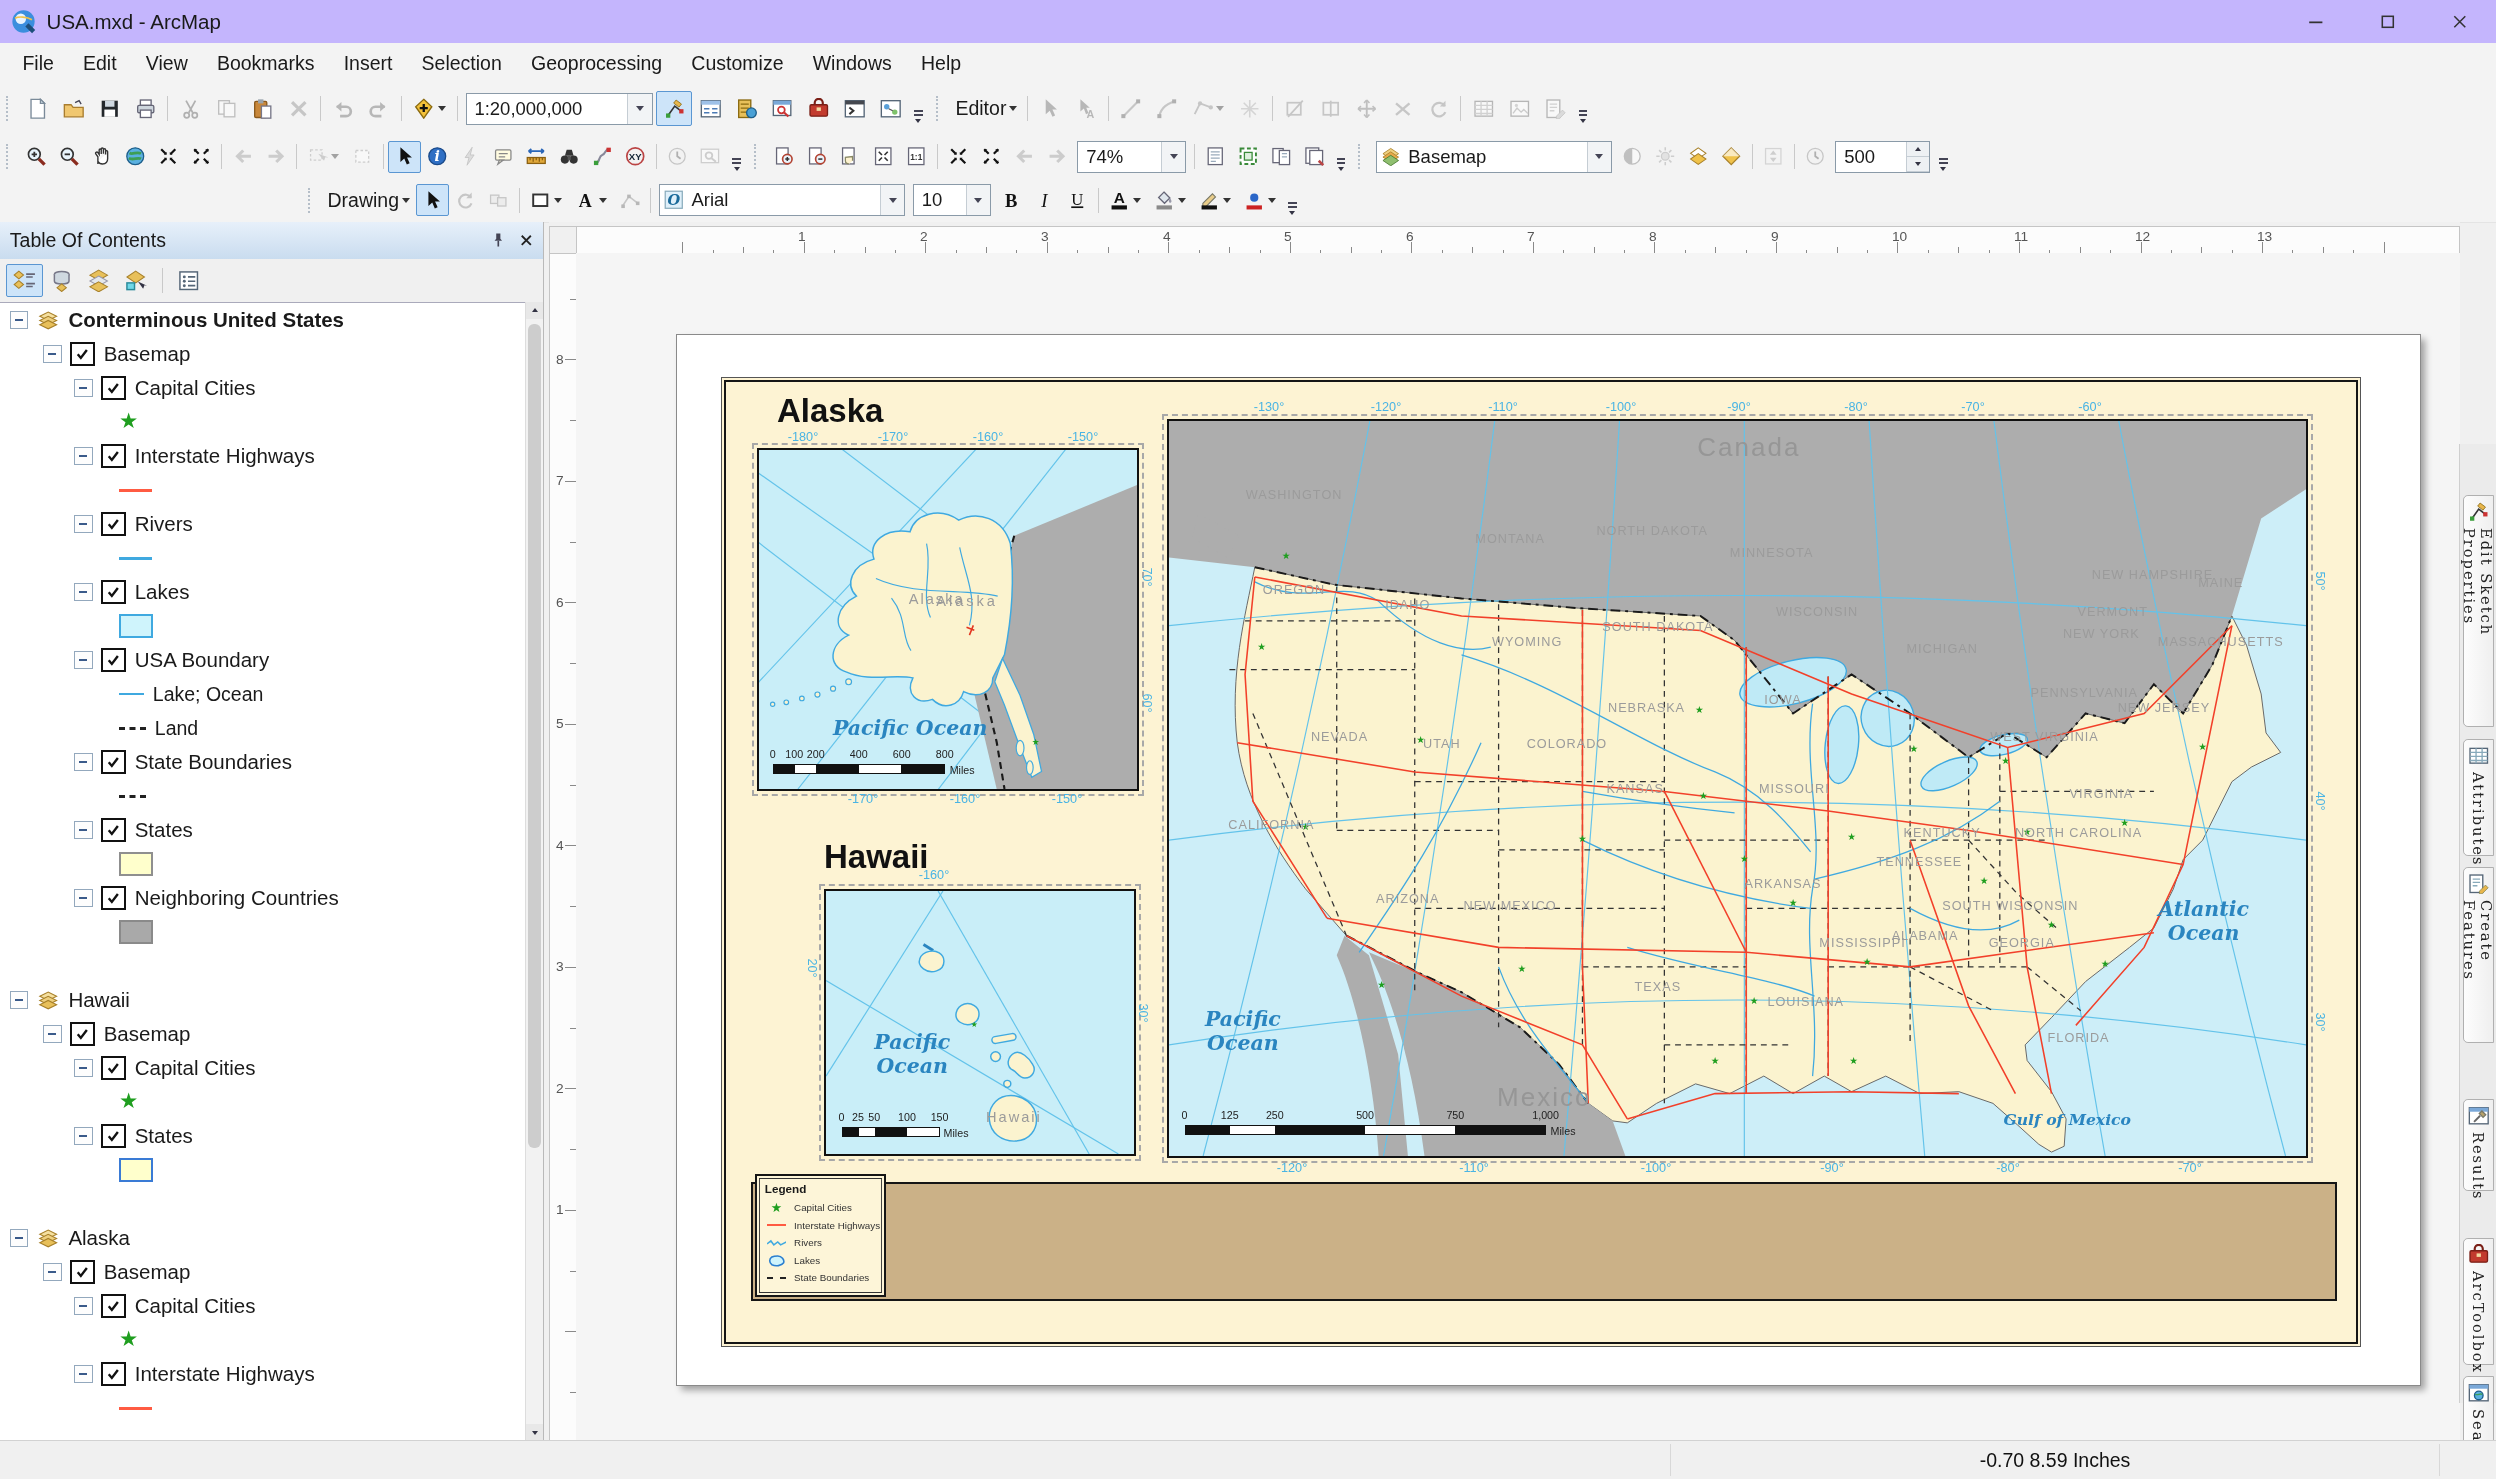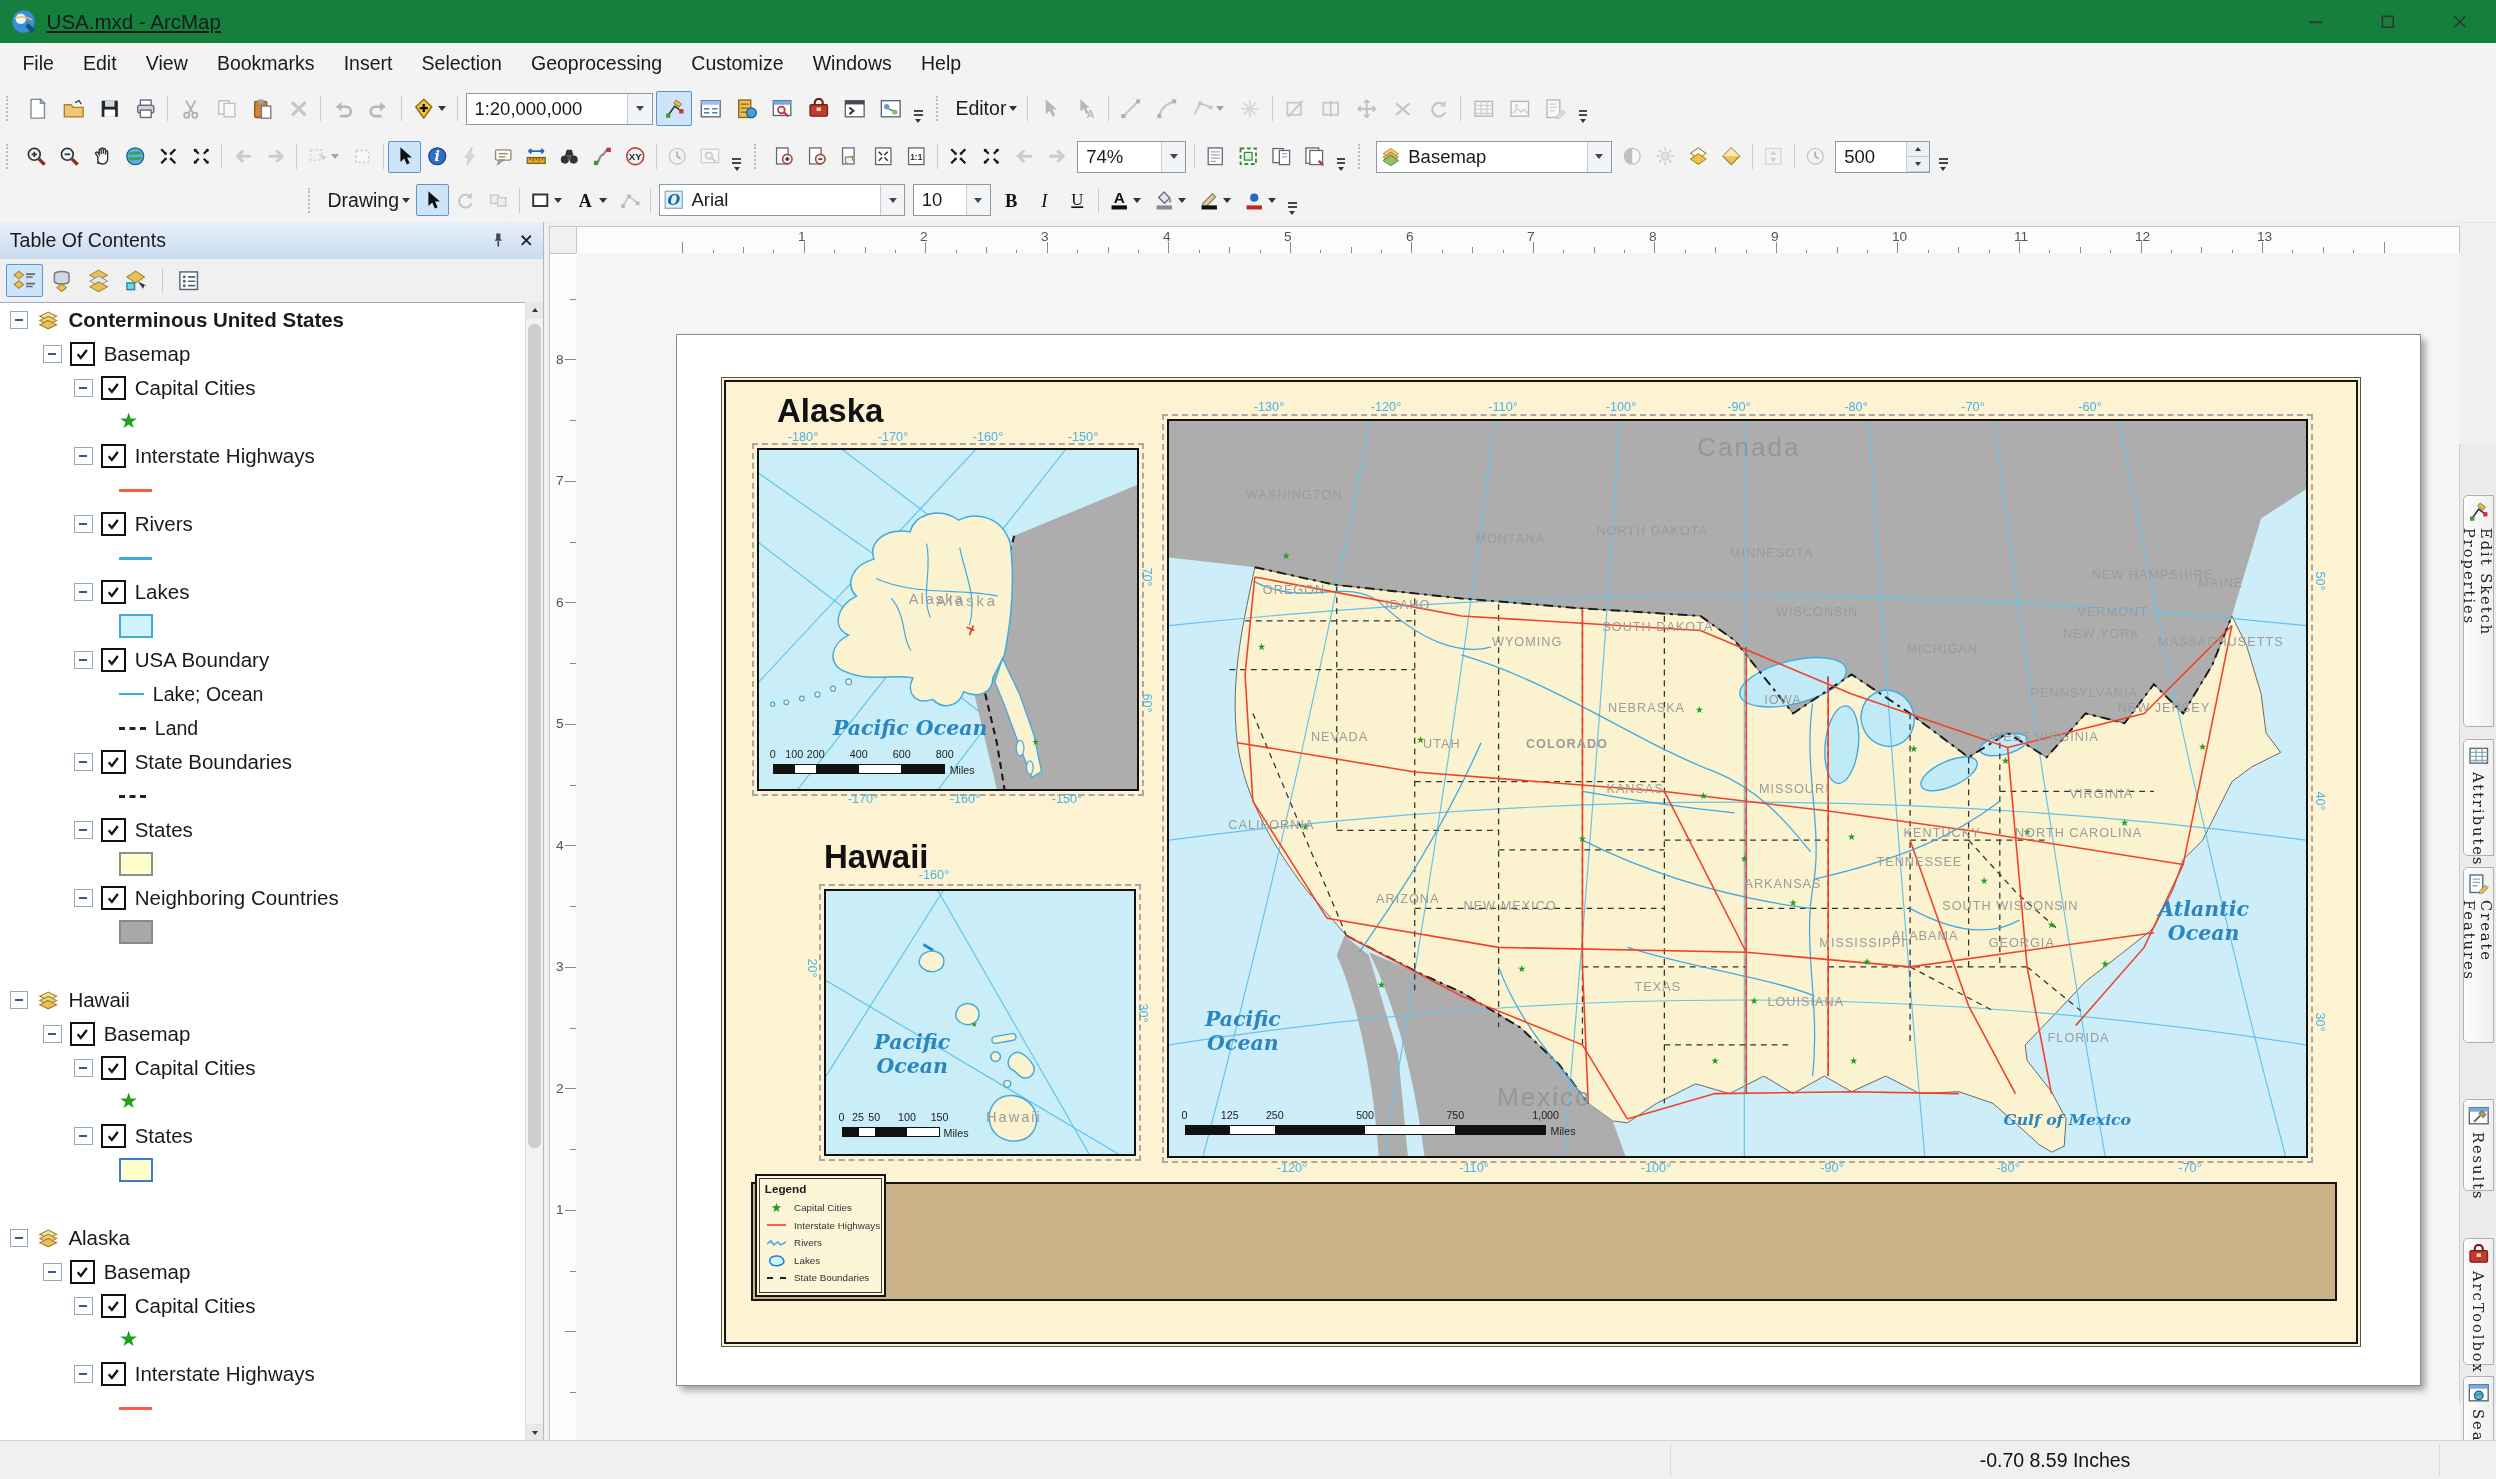--- a/index.html
+++ b/index.html
@@ -1,20 +1,20 @@
 <!DOCTYPE html>
 <html><head>
 <meta charset="utf-8">
 <style>
   html,body{margin:0;padding:0;width:2497px;height:1479px;overflow:hidden;
     font-family:"Liberation Sans",sans-serif;background:#f0f0f0;color:#1a1a1a;}
   #app{position:absolute;inset:0;}
 
   
-  #titlebar{position:absolute;left:0;top:0;right:0;height:43px;background:#15803d;display:flex;align-items:center;text-decoration:underline;}
+  #titlebar{position:absolute;left:0;top:0;right:0;height:43px;background:#c4b5fd;display:flex;align-items:center;}
   #titlebar .app-title{font-size:20.5px;margin-left:9.8px;}
   #win-controls{position:absolute;right:0;top:0;height:43px;display:flex;}
   .win-btn{width:72px;height:43px;display:flex;align-items:center;justify-content:center;}
   
   #menubar{position:absolute;left:0;top:43px;right:0;height:40px;background:#f3f3f3;border-bottom:1px solid #e2e2e2;display:flex;align-items:center;padding-left:7.8px;}
   .menu-item{font-size:19.5px;padding:5.9px 14.6px;}
   
   .tb-row{position:absolute;left:0;right:0;background:#f3f3f3;display:flex;align-items:center;border-bottom:1px solid #e4e4e4;}
   #tb1{top:83px;height:51px;}
   #tb2{top:134px;height:45px;}
@@ -1642,21 +1642,21 @@
                   <span class="mlabel state" style="left: 43%; top: 28%;">SOUTH DAKOTA</span>
                   <span class="mlabel state" style="left: 57%; top: 26%;">WISCONSIN</span>
                   <span class="mlabel state" style="left: 68%; top: 31%;">MICHIGAN</span>
                   <span class="mlabel state" style="left: 82%; top: 29%;">NEW YORK</span>
                   <span class="mlabel state" style="left: 92.5%; top: 22%;">MAINE</span>
                   <span class="mlabel state" style="left: 86.5%; top: 21%;">NEW HAMPSHIRE</span>
                   <span class="mlabel state" style="left: 83%; top: 26%;">VERMONT</span>
                   <span class="mlabel state" style="left: 92.5%; top: 30%;">MASSACHUSETTS</span>
                   <span class="mlabel state" style="left: 15%; top: 43%;">NEVADA</span>
                   <span class="mlabel state" style="left: 24%; top: 44%;">UTAH</span>
-                  <span class="mlabel state" style="left: 35%; top: 44%; font-weight: bold;">COLORADO</span>
+                  <span class="mlabel state" style="left: 35%; top: 44%;">COLORADO</span>
                   <span class="mlabel state" style="left: 42%; top: 39%;">NEBRASKA</span>
                   <span class="mlabel state" style="left: 54%; top: 38%;">IOWA</span>
                   <span class="mlabel state" style="left: 41%; top: 50%;">KANSAS</span>
                   <span class="mlabel state" style="left: 55%; top: 50%;">MISSOURI</span>
                   <span class="mlabel state" style="left: 9%; top: 55%;">CALIFORNIA</span>
                   <span class="mlabel state" style="left: 68%; top: 56%;">KENTUCKY</span>
                   <span class="mlabel state" style="left: 80.5%; top: 37%;">PENNSYLVANIA</span>
                   <span class="mlabel state" style="left: 77%; top: 43%;">WEST VIRGINIA</span>
                   <span class="mlabel state" style="left: 82%; top: 47%; margin-top: 28px;">VIRGINIA</span>
                   <span class="mlabel state" style="left: 87.5%; top: 39%;">NEW JERSEY</span>

